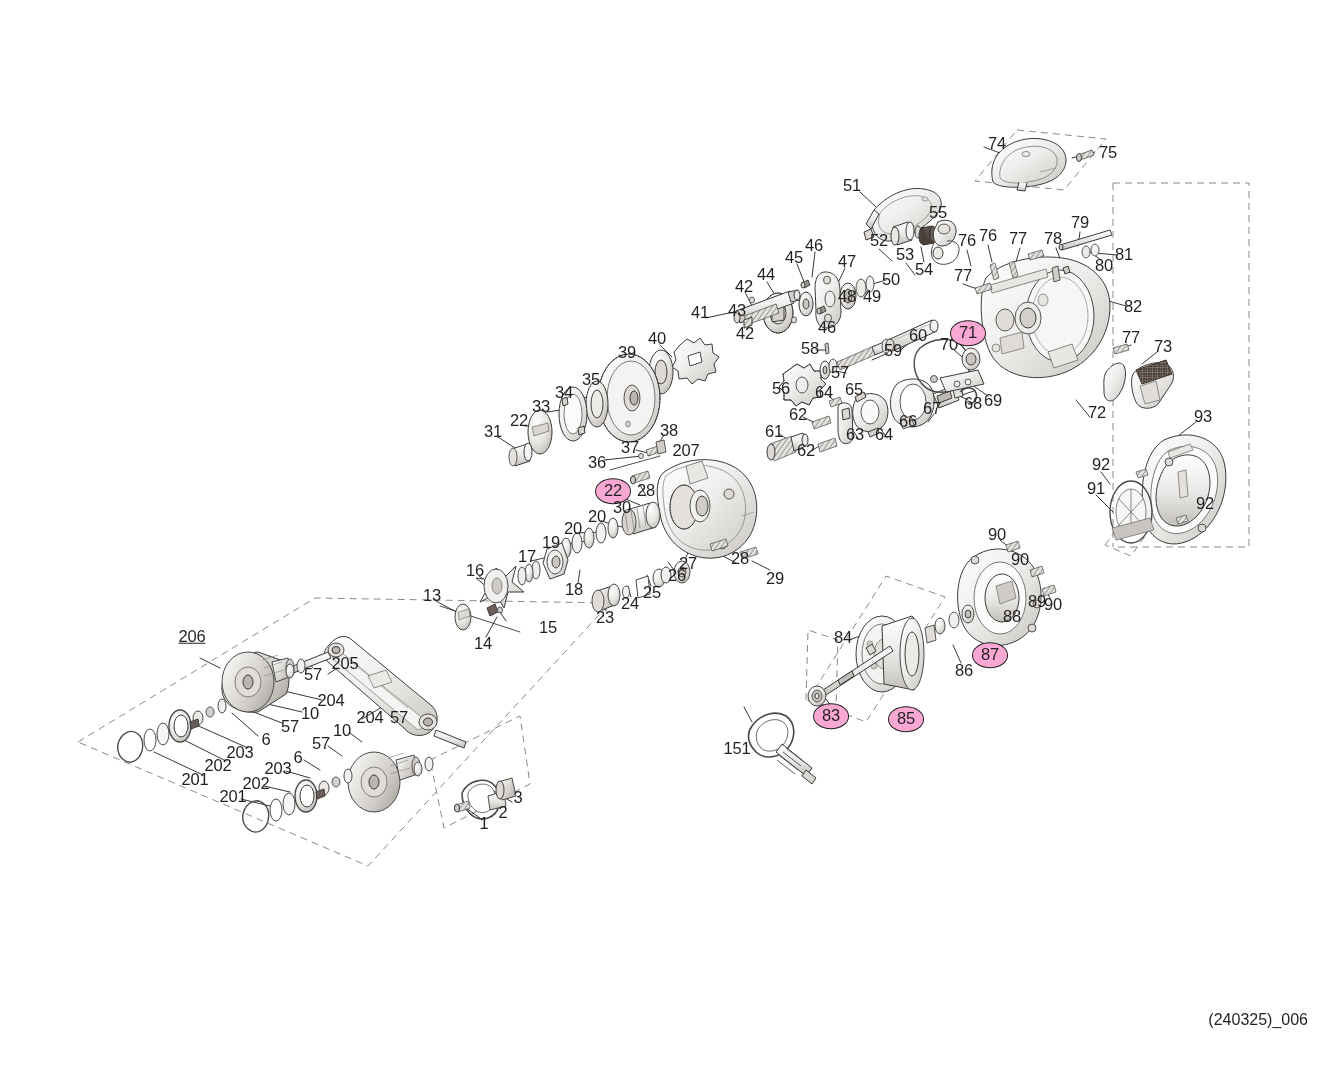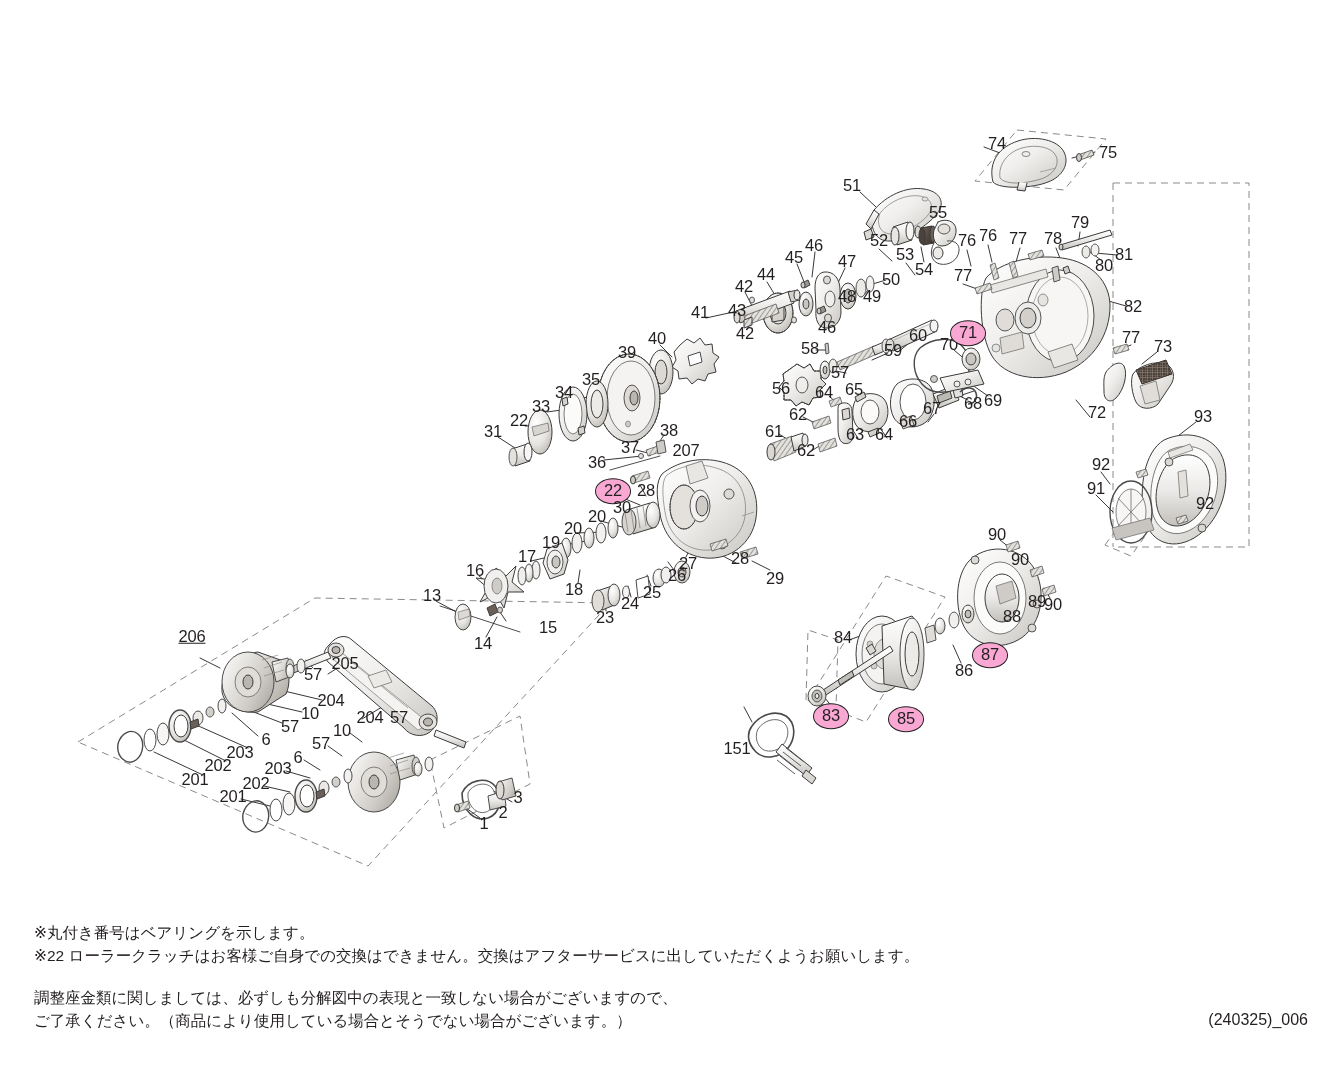--- a/index.html
+++ b/index.html
@@ -863,26 +863,16 @@
       <div class="callout" style="left: 195px; top: 779px;">201</div>
       <div class="callout circled" style="left: 831px; top: 716px;">83</div>
       <div class="callout circled" style="left: 906px; top: 719px;">85</div>
       <div class="callout" style="left: 256px; top: 783px;">202</div>
       <div class="callout" style="left: 233px; top: 796px;">201</div>
       <div class="callout" style="left: 518px; top: 797px;">3</div>
       <div class="callout" style="left: 503px; top: 812px;">2</div>
       <div class="callout" style="left: 484px; top: 823px;">1</div>
     </div>
 
-  <div id="footer">
-    <div class="note-block">
-      <span class="note-line">※丸付き番号はベアリングを示します。</span>
-      <span class="note-line">※22 ローラークラッチはお客様ご自身での交換はできません。交換はアフターサービスに出していただくようお願いします。</span>
-    </div>
-    <div class="note-block second">
-      <span class="note-line">調整座金類に関しましては、必ずしも分解図中の表現と一致しない場合がございますので、</span>
-      <span class="note-line">ご了承ください。（商品により使用している場合とそうでない場合がございます。）</span>
-    </div>
-  </div>
 
   <div id="doc-code">(240325)_006</div>
 
 </div>
 
 </body></html>

